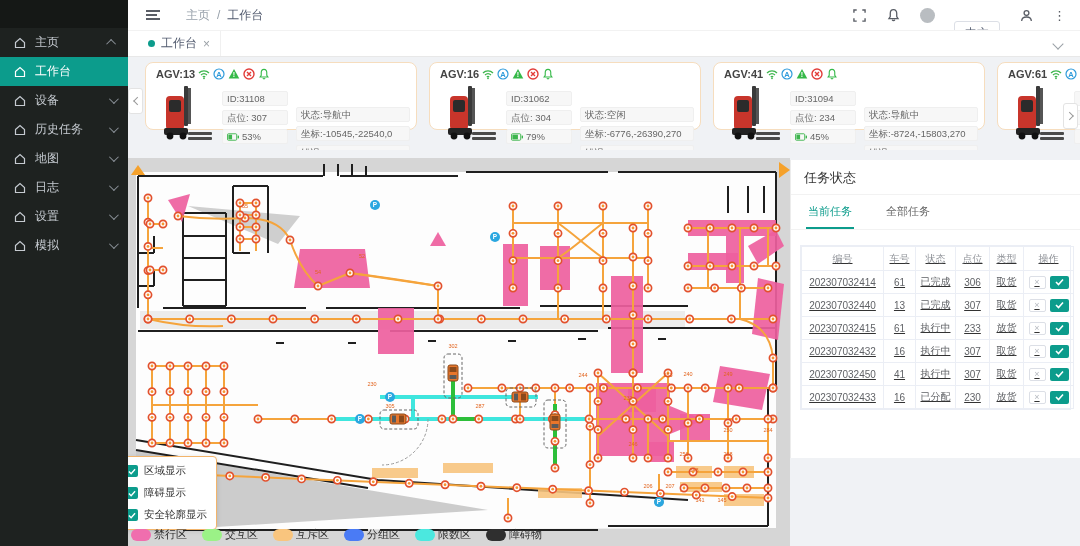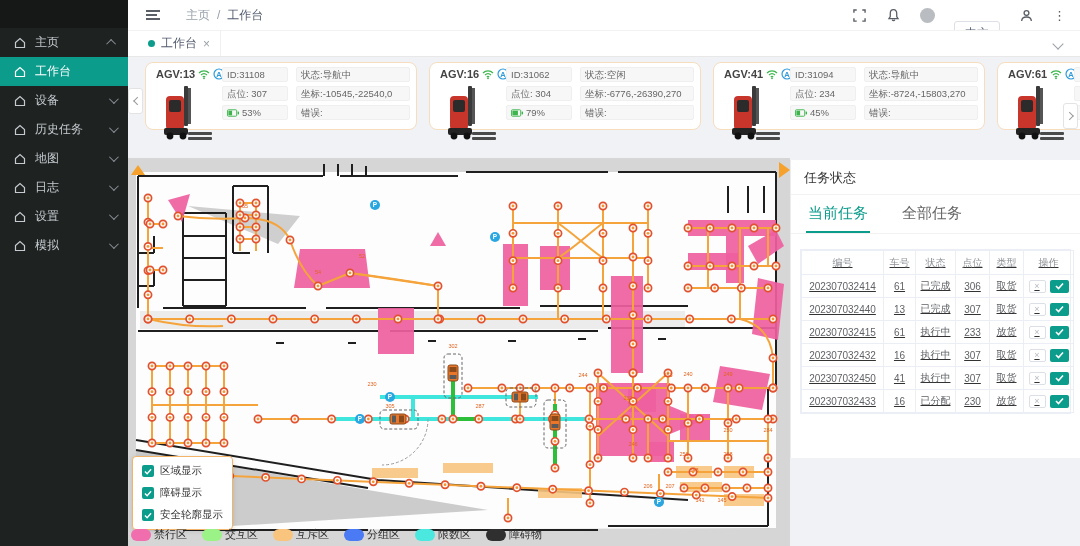--- a/index.html
+++ b/index.html
@@ -35,47 +35,47 @@
   .tab .dot { width:7px; height:7px; border-radius:50%; background:#0c9c8c; }
   .tab .close { color:#9aa0a6; font-size:12px; cursor:pointer; }
   .tab-chev { margin-left:auto; width:8px; height:8px; border-right:1.5px solid #9aa0a6; border-bottom:1.5px solid #9aa0a6; transform:rotate(45deg); margin-right:8px; cursor:pointer; }
 
   
   .cards-row { position:absolute; left:145px; top:62px; width:935px; height:88px; display:flex; gap:12px; overflow:hidden; z-index:10; }
   .agv-card { flex:0 0 272px; width:272px; height:68px; background:#fff; border:1px solid #f6ddbe; border-radius:8px; position:relative; }
   .agv-title { position:absolute; left:10px; top:5px; display:flex; align-items:center; gap:3px; font-size:11px; color:#444; font-weight:bold; white-space:nowrap; }
   .agv-title .cic { width:12px; height:12px; display:inline-flex; }
   .agv-img { position:absolute; left:12px; top:21px; width:56px; height:58px; }
-  .f-col { position:absolute; top:4px; display:flex; flex-direction:column; gap:4px; }
+  .f-col { position:absolute; top:28px; display:flex; flex-direction:column; gap:4px; }
   .f-col.c1 { left:76px; width:66px; }
-  .f-col.c2 { left:150px; width:114px; }
+  .f-col.c2 { left:150px; width:114px;margin-top:16px; }
   .pill { height:15px; line-height:13px; background:#f7f7f7; border:1px solid #efefef; border-radius:2px; font-size:9.5px; color:#666; padding:0 4px; white-space:nowrap; overflow:hidden; display:flex; align-items:center; gap:3px; }
   .nav-btn { position:absolute; width:15px; height:26px; background:#fff; border:1px solid #e3e3e3; border-radius:3px; color:#999; display:flex; align-items:center; justify-content:center; cursor:pointer; z-index:15; }
   .nav-btn i { width:6px; height:6px; border-left:1.5px solid #999; border-bottom:1.5px solid #999; display:block; }
   .nav-btn.prev { left:128px; top:88px; } .nav-btn.prev i { transform:rotate(45deg) translate(1px,-1px); }
   .nav-btn.next { left:1063px; top:103px; } .nav-btn.next i { transform:rotate(225deg) translate(1px,-1px); }
 
   
   .map-wrap { position:absolute; left:128px; top:158px; width:662px; height:388px; background:#d6d6d6; overflow:hidden; }
   .tri-up { position:absolute; left:131px; top:165px; width:0; height:0; border-left:7px solid transparent; border-right:7px solid transparent; border-bottom:10px solid #f5a12b; z-index:12; cursor:pointer; }
   .tri-right { position:absolute; left:779px; top:162px; width:0; height:0; border-top:8px solid transparent; border-bottom:8px solid transparent; border-left:11px solid #f5a12b; z-index:12; cursor:pointer; }
 
-  .overlay-box { position:absolute; left:132px; top:456px; background:#fff; border:1px solid #f2b46b; border-radius:4px; padding:7px 9px; display:flex; flex-direction:column; gap:8px; z-index:12; box-shadow:0 1px 5px rgba(0,0,0,.12); }
+  .overlay-box { position:absolute; left:116px; top:456px; background:#fff; border:1px solid #f2b46b; border-radius:4px; padding:7px 9px; display:flex; flex-direction:column; gap:8px; z-index:12; box-shadow:0 1px 5px rgba(0,0,0,.12); }
   .ck-row { display:flex; align-items:center; gap:6px; font-size:10.5px; color:#333; cursor:pointer; white-space:nowrap; }
   .ck-box { width:12px; height:12px; background:#0c9c8c; border-radius:2px; display:flex; align-items:center; justify-content:center; flex:0 0 auto; }
 
   .legend { position:absolute; left:131px; top:527px; display:flex; align-items:center; gap:15px; z-index:12; }
   .lg-item { display:flex; align-items:center; gap:3px; font-size:11px; color:#2d2d2d; }
   .lg-pill { width:20px; height:12px; border-radius:6px; }
 
   
   .task-panel { position:absolute; left:790px; top:160px; width:290px; height:298px; background:#fff; border-left:1px solid #ececec; z-index:10; }
   .tp-title { font-size:13px; color:#333; padding:9px 13px 7px; border-bottom:1px solid #f2f2f2; }
   .tp-tabs { display:flex; gap:30px; padding:0 15px; border-bottom:1px solid #f2f2f2; }
-  .tp-tab { font-size:15px; color:#666; padding:9px 2px 8px; cursor:pointer; border-bottom:2px solid transparent; }
+  .tp-tab { font-size:11px; color:#666; padding:9px 2px 8px; cursor:pointer; border-bottom:2px solid transparent; }
   .tp-tab.active { color:#0c9c8c; border-bottom-color:#0c9c8c; }
   .tp-tablebox { margin:15px 9px 0; border:1px solid #ebeef5;text-decoration:underline; }
   table.tasks { width:100%; border-collapse:collapse; font-size:10px; color:#606266; table-layout:fixed; }
   table.tasks th { font-weight:normal; color:#909399; height:24px; border:1px solid #ebeef5; }
   table.tasks td { height:23px; text-align:center; border:1px solid #ebeef5; white-space:nowrap; overflow:hidden; }
   table.tasks th:nth-child(1){ width:82px; } table.tasks th:nth-child(2){ width:32px; }
   table.tasks th:nth-child(3){ width:40px; } table.tasks th:nth-child(4){ width:34px; }
   table.tasks th:nth-child(5){ width:34px; } table.tasks th:nth-child(6){ width:50px; }
   .ops { display:flex; align-items:center; justify-content:center; gap:4px; }
   .btn-x { width:17px; height:13px; border:1px solid #dcdfe6; border-radius:2px; background:#fff; color:#b6bac0; font-size:9px; line-height:11px; text-align:center; cursor:pointer; }

